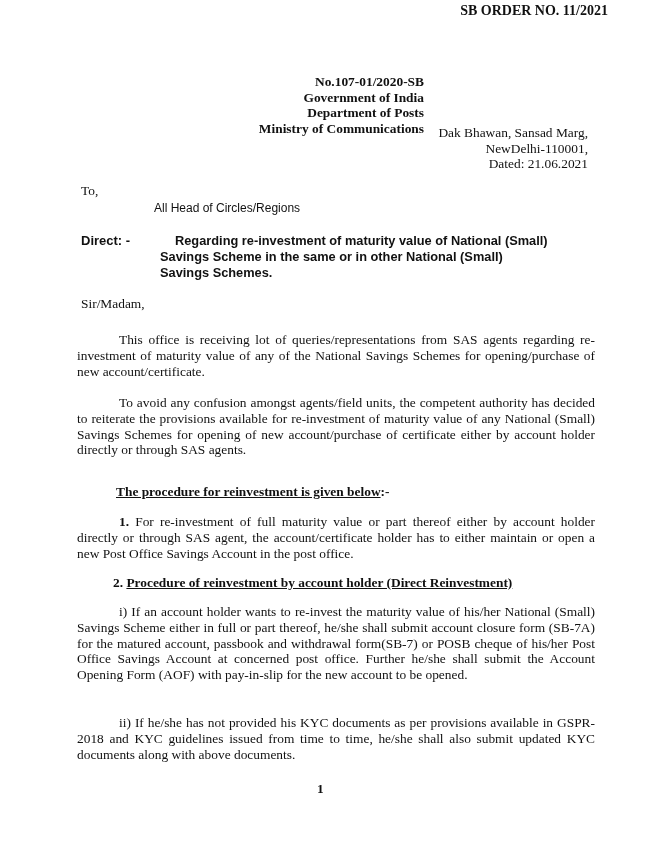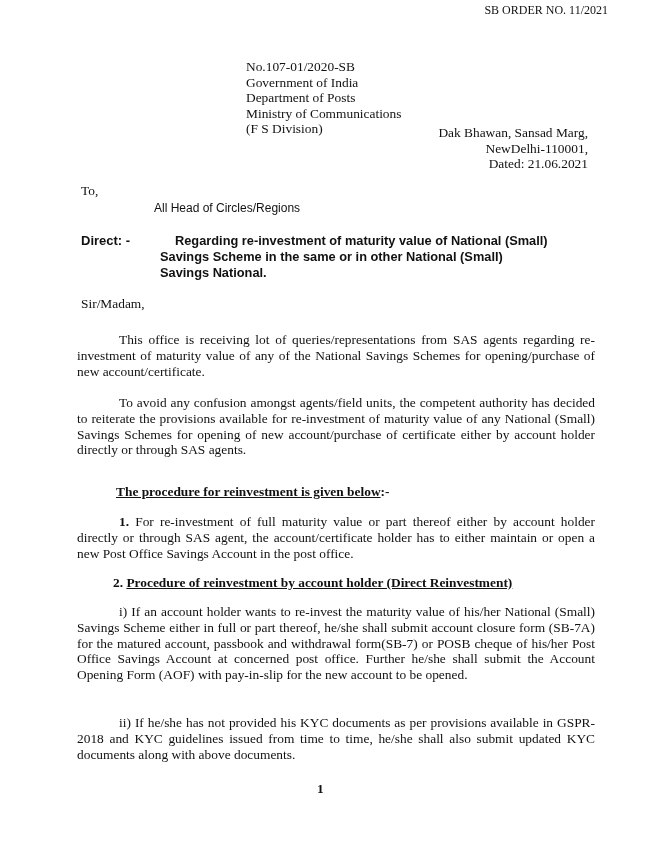--- a/index.html
+++ b/index.html
@@ -1,22 +1,22 @@
 <!DOCTYPE html>
 <html><head>
 <meta charset="utf-8">
 <style>
   html, body { margin: 0; padding: 0; background: #ffffff; }
   body {
     width: 650px; height: 841px; position: relative; overflow: hidden;
     font-family: "Liberation Serif", serif; color: #111; font-size: 13.4px;
   }
   .abs { position: absolute; white-space: nowrap; }
-  .order-no { top: 3px; right: 42px; font-weight: normal; font-size: 12px; }
-  .header { left: 246px; top: 59px; width: 178px; text-align: left; font-weight: normal; font-size: 13.4px; line-height: 15.5px; white-space: normal; }
+  .order-no { top: 3px; right: 42px; font-weight: bold; font-size: 14px; }
+  .header { left: 246px; top: 74px; width: 178px; text-align: right; font-weight: bold; font-size: 13.4px; line-height: 15.5px; white-space: normal; }
   .header div { white-space: nowrap; }
   .address { left: 412px; top: 125px; width: 176px; text-align: right; line-height: 15.5px; white-space: normal; }
   .address div { white-space: nowrap; }
   .to { left: 81px; top: 183px; }
   .recipient { left: 154px; top: 201px; font-family: "Liberation Sans", sans-serif; font-size: 12px; }
   .subject-label { left: 81px; top: 233px; font-family: "Liberation Sans", sans-serif; font-weight: bold; font-size: 13px; }
   .subject-text { left: 152px; top: 233px; width: 430px; font-family: "Liberation Sans", sans-serif; font-weight: bold; font-size: 12.8px; line-height: 16px; white-space: normal; margin-left: 8px; }
   .subject-text div { white-space: nowrap; }
   .subject-text .l1 { padding-left: 15px; }
   .salutation { left: 81px; top: 296px; }
@@ -37,37 +37,36 @@
 </head>
 <body>
 
 <div class="abs order-no">SB ORDER NO.  11/2021</div>
 
 <div class="abs header">
   <div>No.107-01/2020-SB</div>
   <div>Government of India</div>
   <div>Department of Posts</div>
   <div>Ministry of Communications</div>
-  <div>(F S Division)</div>
 </div>
 
 <div class="abs address">
   <div>Dak Bhawan, Sansad Marg,</div>
   <div>NewDelhi-110001,</div>
   <div>Dated: 21.06.2021</div>
 </div>
 
 <div class="abs to">To,</div>
 <div class="abs recipient">All Head of Circles/Regions</div>
 
 <div class="abs subject-label">Direct: -</div>
 <div class="abs subject-text">
   <div class="l1">Regarding re-investment of maturity value of National (Small)</div>
   <div>Savings Scheme in the same or in other  National (Small)</div>
-  <div>Savings National.</div>
+  <div>Savings Schemes.</div>
 </div>
 
 <div class="abs salutation">Sir/Madam,</div>
 
 <div class="para p1"><span class="indent"></span><span>This office is receiving lot of queries/representations from SAS agents regarding re-investment of maturity value of any of the National Savings Schemes for opening/purchase of new account/certificate.</span></div>
 
 <div class="para p2"><span class="indent"></span><span>To avoid any confusion amongst agents/field units, the competent authority has decided to reiterate the provisions available for re-investment of maturity value of any National (Small) Savings Schemes for opening of new account/purchase of certificate either by account holder directly or through SAS agents.</span></div>
 
 <div class="abs heading1"><span class="u">The procedure for reinvestment is given below</span><span>:-</span></div>
 

